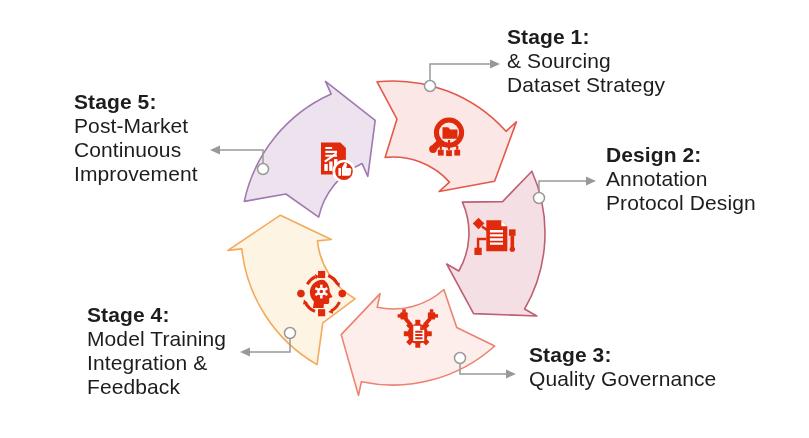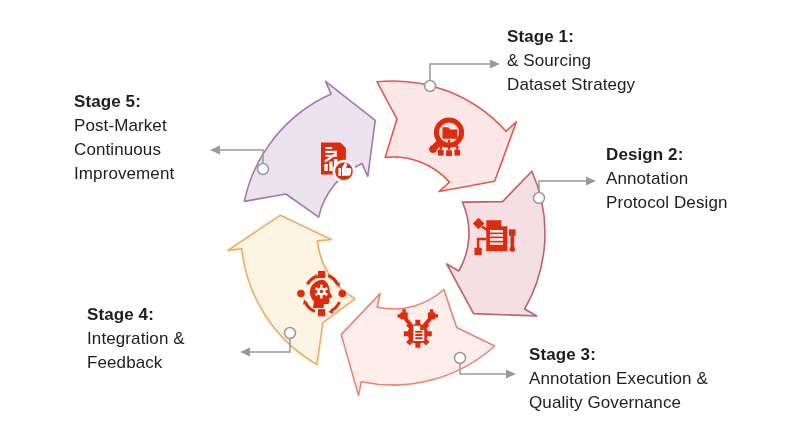--- a/index.html
+++ b/index.html
@@ -4,21 +4,21 @@
 <style>
   html,body{margin:0;padding:0;background:#fff;}
   .canvas{
     position:relative;width:809px;height:438px;overflow:hidden;
     background:var(--bg,#ffffff);
     font-family:"Liberation Sans",sans-serif;
   }
   .diagram-svg{position:absolute;left:0;top:0;}
   .stage-label{
     position:absolute;color:var(--text-color,#1d1d1f);
-    font-size:17px;line-height:24px;white-space:nowrap;letter-spacing:.1px;
+    font-size:21px;line-height:24px;white-space:nowrap;letter-spacing:.1px;
   }
   .stage-title{font-weight:700;}
   .ic{fill:var(--icon-color,#e02a0c);}
   .ic-s{stroke:var(--icon-color,#e02a0c);fill:none;}
   .connector{stroke:var(--connector-color,#999);fill:none;stroke-width:1.5;}
   .connector-dot{fill:#fff;stroke:var(--connector-color,#999);stroke-width:1.5;}
   .connector-arrow{fill:var(--connector-color,#999);}
 </style>
 </head>
 <body>
@@ -167,26 +167,26 @@
   </div>
 
   <div class="stage-label" style="left:606px;top:143px">
     <div class="stage-title">Design 2:</div>
     <div>Annotation</div>
     <div>Protocol Design</div>
   </div>
 
   <div class="stage-label" style="left:529px;top:343px">
     <div class="stage-title">Stage 3:</div>
-    <div>Annotation Execution &amp;</div>
     <div>Quality Governance</div>
   </div>
 
   <div class="stage-label" style="left:87px;top:303px">
     <div class="stage-title">Stage 4:</div>
+    <div>Model Training</div>
     <div>Integration &amp;</div>
     <div>Feedback</div>
   </div>
 
   <div class="stage-label" style="left:74px;top:90px">
     <div class="stage-title">Stage 5:</div>
     <div>Post-Market</div>
     <div>Continuous</div>
     <div>Improvement</div>
   </div>

